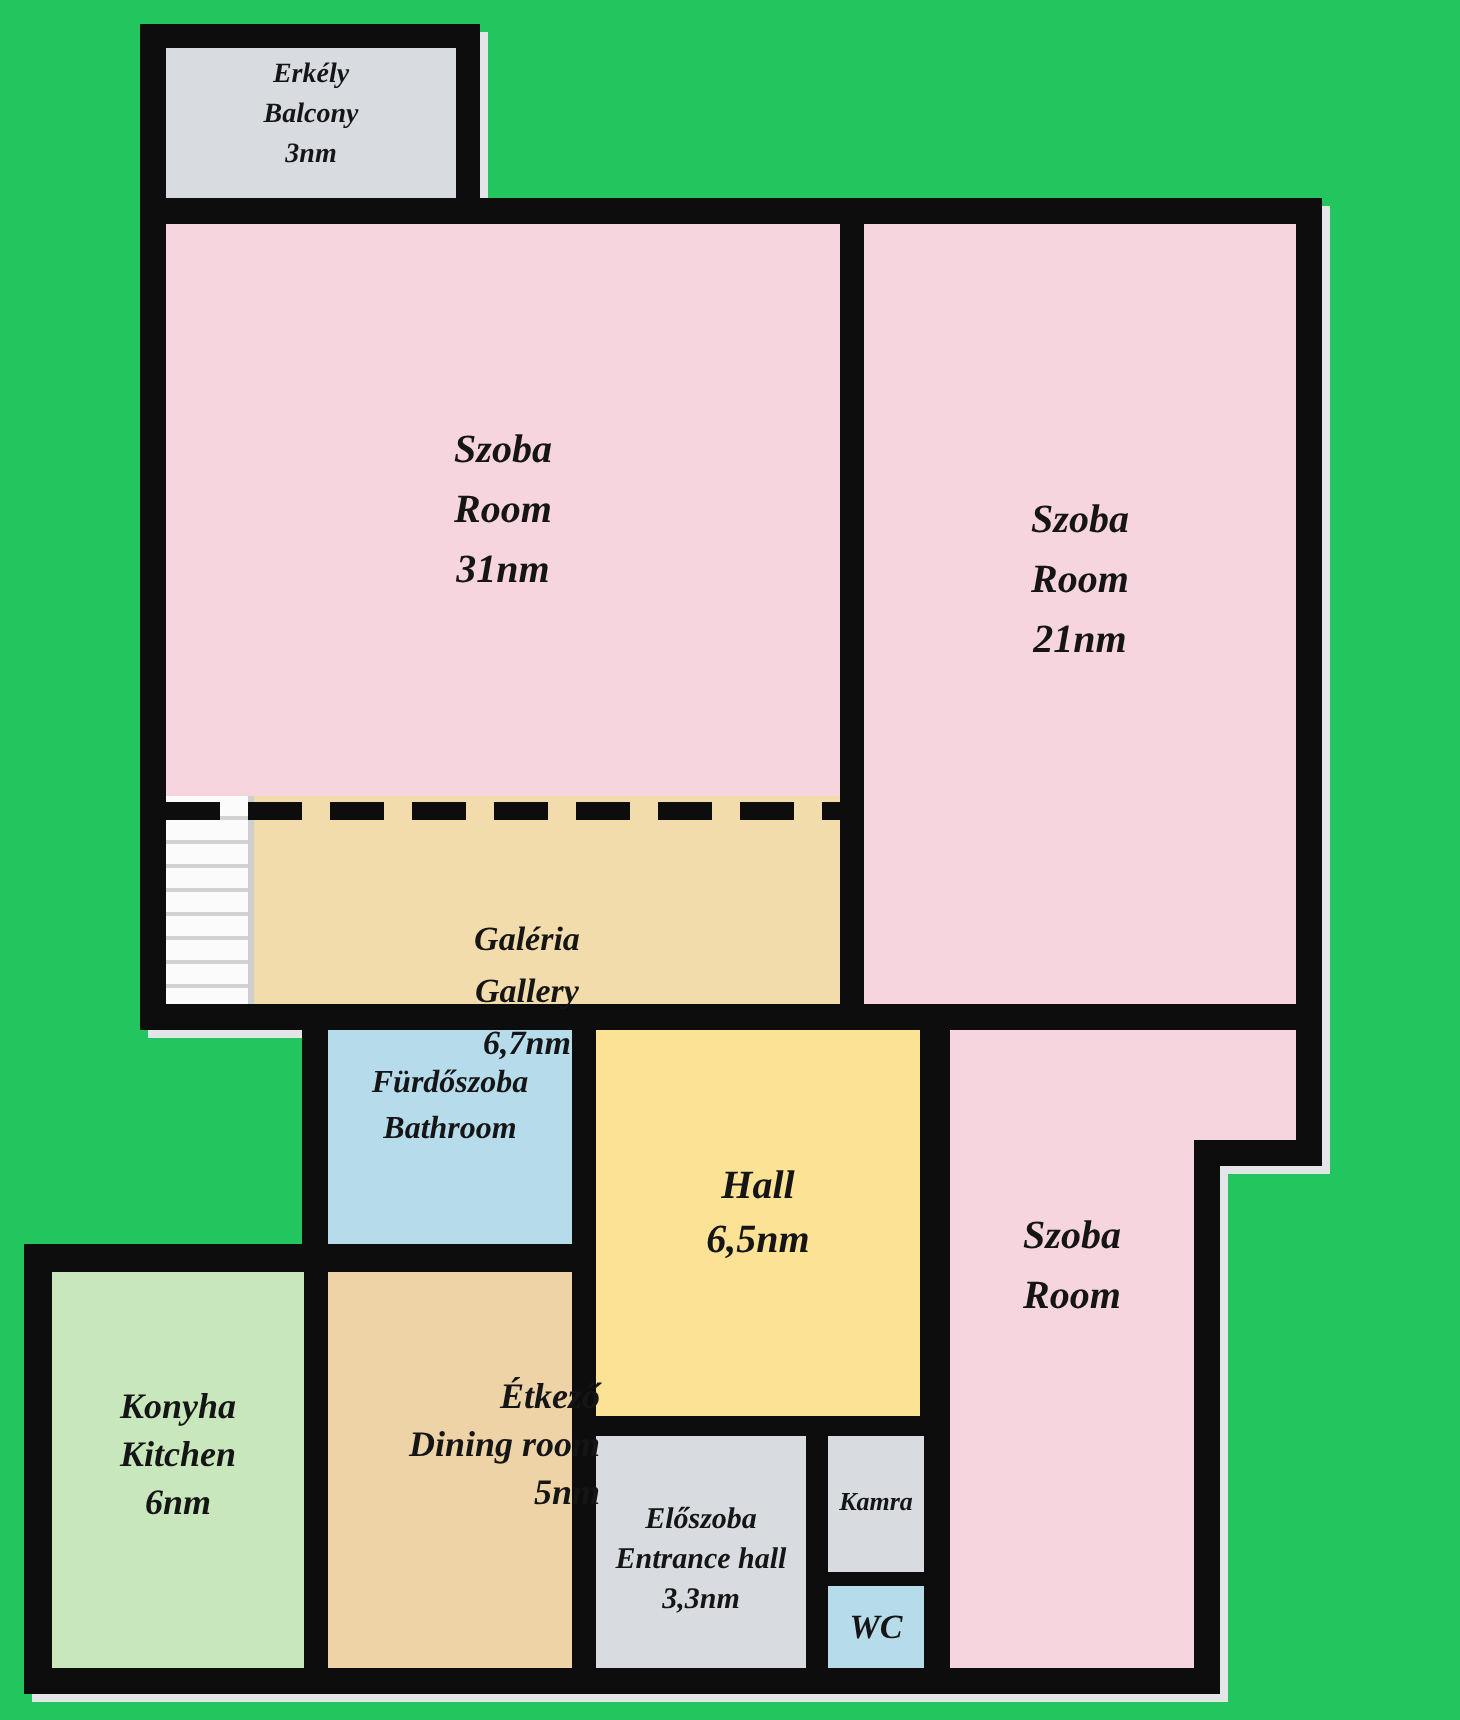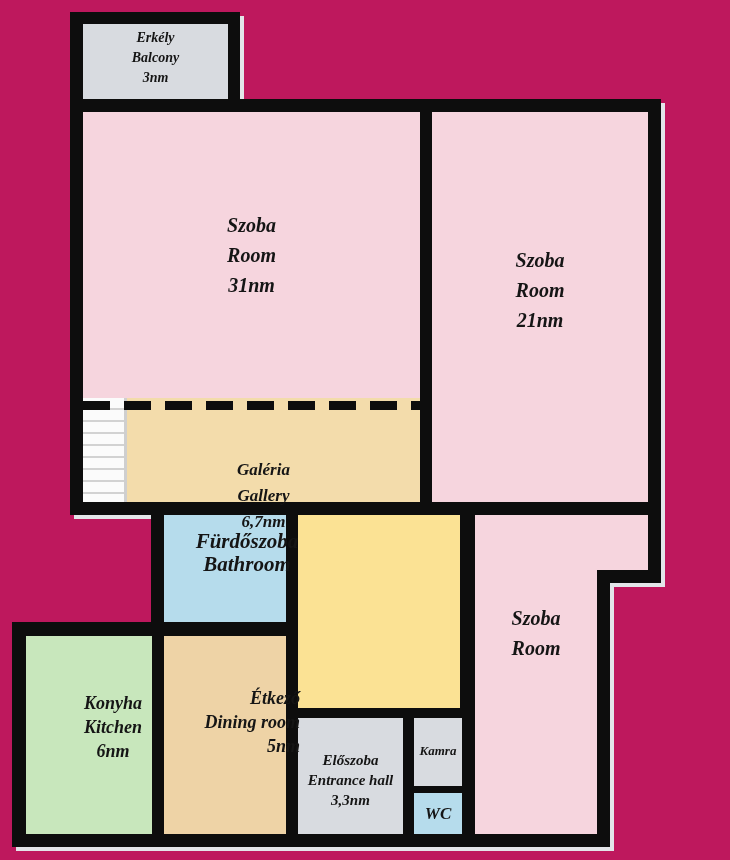--- a/index.html
+++ b/index.html
@@ -1,26 +1,26 @@
 <!DOCTYPE html>
 <html><head>
 <meta charset="utf-8">
 <style>
   html,body{margin:0;padding:0;background:#ffffff;}
-  #plan{position:relative;width:730px;height:860px;background:#be185d;overflow:hidden;
+  #plan{position:relative;width:730px;height:860px;background:#22c55e;overflow:hidden;
         font-family:"Liberation Serif","DejaVu Serif",serif;}
   .sh{position:absolute;background:#E3E5E9;}
   .wall{position:absolute;background:#0D0D0D;}
   .floor{position:absolute;}
   .lbl{position:absolute;text-align:center;font-weight:bold;font-style:italic;color:#151515;}
   .lbl div{white-space:nowrap;}
   .lbl-lg{font-size:20px;line-height:30px;}
   .lbl-hall{font-size:20px;line-height:27px;}
   .lbl-gal{font-size:17px;line-height:26px;}
-  .lbl-bath{font-size:21px;line-height:23px;padding-left:22px;}
+  .lbl-bath{font-size:16px;line-height:23px;}
   .lbl-kd{font-size:18px;line-height:24px;}
   .lbl-ent{font-size:15px;line-height:20px;}
   .lbl-balc{font-size:14px;line-height:20px;}
   .lbl-kamra{font-size:13px;line-height:14px;}
   .lbl-wc{font-size:17px;line-height:18px;}
   #stairs{position:absolute;background:repeating-linear-gradient(180deg,#fbfbfb 0 10px,#d2d2d2 10px 12px);
           border-right:3px solid #cfcfcf;box-sizing:border-box;}
   #dash{position:absolute;background:repeating-linear-gradient(90deg,#0D0D0D 0 27px,rgba(0,0,0,0) 27px 41px);}
 </style>
 </head>
@@ -83,27 +83,31 @@
     <div>Galéria</div>
     <div>Gallery</div>
     <div>6,7nm</div>
   </div>
 
   <div class="lbl lbl-bath" style="left:164px;top:530px;width:122px;">
     <div>Fürdőszoba</div>
     <div>Bathroom</div>
   </div>
 
+  <div class="lbl lbl-hall" style="left:298px;top:580px;width:162px;">
+    <div>Hall</div>
+    <div>6,5nm</div>
+  </div>
 
   <div class="lbl lbl-lg" style="left:475px;top:603px;width:122px;">
     <div>Szoba</div>
     <div>Room</div>
   </div>
 
-  <div class="lbl lbl-kd" style="left:26px;top:691px;width:126px;padding-left:24px;">
+  <div class="lbl lbl-kd" style="left:26px;top:691px;width:126px;">
     <div>Konyha</div>
     <div>Kitchen</div>
     <div>6nm</div>
   </div>
 
   <div class="lbl lbl-kd" style="left:150px;top:686px;width:150px;text-align:right;">
     <div>Étkező</div>
     <div>Dining room</div>
     <div>5nm</div>
   </div>

